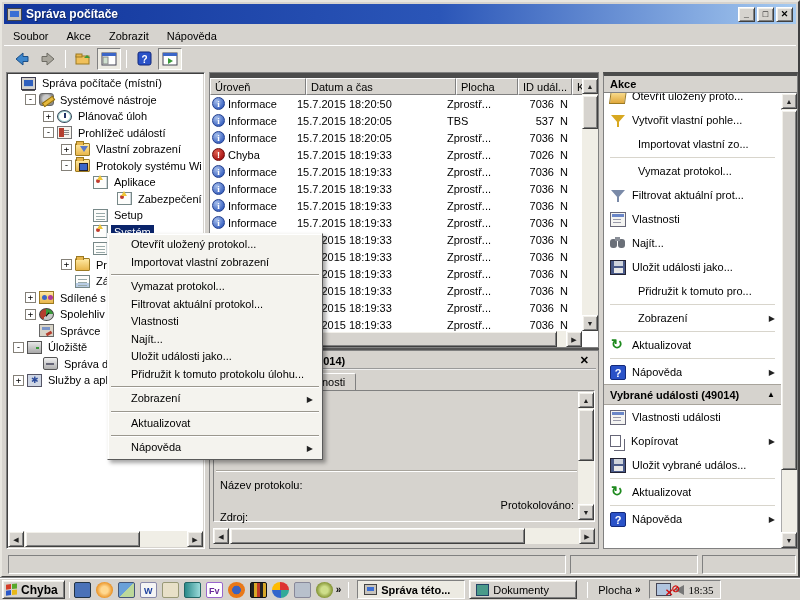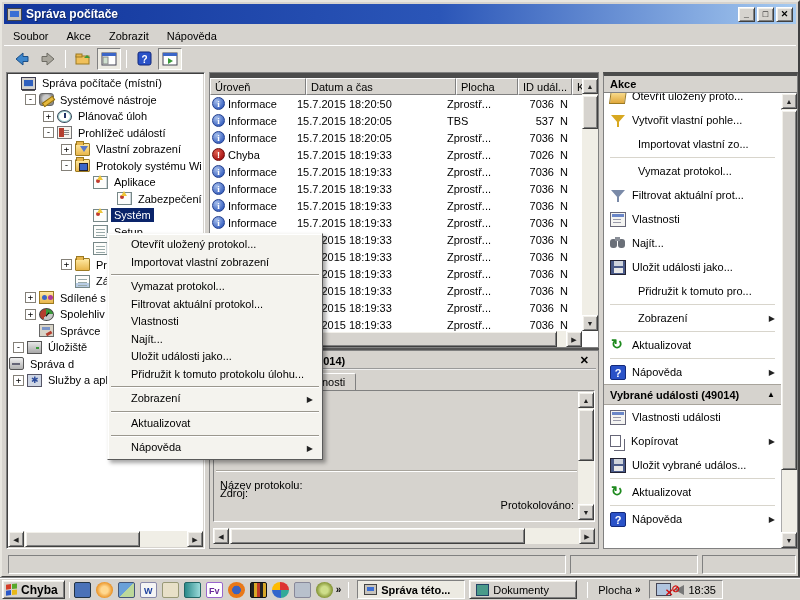--- a/index.html
+++ b/index.html
@@ -98,21 +98,21 @@
   #splitter { position:absolute; left:207px; top:346px; width:390px; height:2px; background:#555; }
   #preview-panel { position:absolute; left:207px; top:348px; width:390px; height:199px; background:#d6d3ce; border:1px solid #808080; }
   #pv-header { position:absolute; left:2px; top:2px; right:2px; height:17px; display:flex; align-items:center; font-weight:bold; border-bottom:2px groove #eee; padding:0 4px; }
   #pv-header .x { margin-left:auto; font-weight:bold; font-size:11px; padding:0 3px; }
   #pv-tabs { position:absolute; left:4px; top:22px; height:18px; display:flex; }
   .tab { border:1px solid; border-color:#fff #808080 transparent #fff; background:#d6d3ce; padding:2px 10px; margin-right:1px; border-radius:2px 2px 0 0; }
   #pv-body { position:absolute; left:3px; top:39px; right:3px; height:132px; border:1px solid; border-color:#808080 #fff #fff #808080; }
   #pv-desc { position:absolute; left:2px; top:2px; right:17px; height:78px; border-bottom:1px solid #a8a49c; box-shadow:0 1px 0 #fff; }
   #pv-fields { position:absolute; left:6px; top:86px; right:20px; bottom:2px; }
   #pv-log { position:absolute; left:0; top:2px; }
-  #pv-src { position:absolute; left:0; top:10px;text-align:right; }
+  #pv-src { position:absolute; left:0; top:34px;text-align:right; }
   #pv-logged { position:absolute; right:0; top:22px; }
 
   
   #actions-panel { position:absolute; left:601px; top:70px; width:195px; height:477px; background:#fff; border:1px solid #808080; border-top:4px solid #4c4c4c; }
   #ac-title { position:absolute; left:0; top:0; right:0; height:17px; background:#d6d3ce; border-bottom:1px solid #808080; font-weight:bold; padding:2px 6px; }
   #ac-scroll { position:absolute; right:0; top:17px; bottom:0; width:16px; background:#f0eee6; border-left:1px solid #aaa; }
   #ac-items { position:absolute; left:0; top:17px; right:16px; bottom:0; overflow:hidden; background:#fff; }
   .ac-item { height:24px; display:flex; align-items:center; padding:0 6px; position:relative; white-space:nowrap; }
   .ac-item .lbl { margin-left:6px; overflow:hidden; }
   .ac-item.noicon .lbl { margin-left:28px; }
@@ -159,21 +159,21 @@
   #start-btn { margin-left:2px; height:19px; padding:0 6px 0 3px; display:flex; align-items:center; gap:3px; font-weight:bold; font-size:12px; }
   .flag { width:12px; height:11px; display:grid; grid-template-columns:5px 5px; grid-template-rows:5px 5px; gap:1px; transform:skewY(-6deg); }
   .flag i { display:block; } .flag .f1{background:#d33c28;} .flag .f2{background:#58a82a;} .flag .f3{background:#2a58c8;} .flag .f4{background:#e8b818;}
   .tb-sep { width:1px; height:16px; background:#808080; border-right:1px solid #fff; margin:0 4px; }
   #quicklaunch { display:flex; align-items:center; gap:5px; }
   .ql { width:17px; height:16px; border-radius:2px; position:relative; font-size:9px; font-weight:bold; text-align:center; line-height:16px; color:#fff; }
   .chev { font-weight:bold; font-size:10px; padding:0 3px; }
   .taskbtn { height:19px; display:flex; align-items:center; gap:4px; padding:0 6px; width:108px; overflow:hidden; white-space:nowrap; margin-left:4px; }
   .taskbtn.active { font-weight:bold; }
   .mini-doc { width:13px; height:12px; background:#4a9a8a; border:1px solid #246; flex:none; }
-  #tray { margin-left:6px; height:19px; display:flex; align-items:center; gap:4px; padding:0 6px; border:1px solid; border-color:#808080 #fff #fff #808080; }
+  #tray { margin-left:6px; height:19px; display:flex; align-items:center; gap:4px; padding:0 6px; border:1px solid; border-color:#808080 #fff #fff #808080;font-family:Liberation Serif, serif; }
   .tray-net { width:15px; height:13px; background:#b0c4de; border:1px solid #445; position:relative; }
   .tray-net::after { content:"✕"; position:absolute; right:-3px; bottom:-3px; color:#d01010; font-size:10px; font-weight:bold; }
   .tray-vol { width:0; height:0; border-top:5px solid transparent; border-bottom:5px solid transparent; border-right:9px solid #777; position:relative; }
   .tray-vol::after { content:"⊘"; position:absolute; left:-4px; top:-7px; color:#d01010; font-size:10px; font-weight:bold; }
 
   .arrow-up::before{content:"▲";} .arrow-dn::before{content:"▼";} .arrow-lf::before{content:"◀";} .arrow-rt::before{content:"▶";}
 </style>
 </head>
 <body>
 
@@ -269,26 +269,26 @@
         </div>
       <div class="trow" style="padding-left:84px">
           <span class="ti ti-log"></span>
           <span class="tlabel">Aplikace</span>
         </div>
       <div class="trow" style="padding-left:108px">
           <span class="ti ti-log"></span>
           <span class="tlabel">Zabezpečení</span>
         </div>
       <div class="trow" style="padding-left:84px">
+          <span class="ti ti-logplain"></span>
+          <span class="tlabel">Setup</span>
+        </div>
+      <div class="trow" style="padding-left:84px">
           <span class="ti ti-log"></span>
           <span class="tlabel sel">Systém</span>
-        </div>
-      <div class="trow" style="padding-left:84px">
-          <span class="ti ti-logplain"></span>
-          <span class="tlabel">Setup</span>
         </div>
       <div class="trow" style="padding-left:84px">
           <span class="ti ti-logplain"></span>
           <span class="tlabel"></span>
         </div>
       <div class="trow" style="padding-left:52px">
           <span class="exp">+</span>
           <span class="ti ti-folder"></span>
           <span class="tlabel">Prot</span>
         </div>
@@ -308,21 +308,21 @@
         </div>
       <div class="trow" style="padding-left:30px">
           <span class="ti ti-devmgr"></span>
           <span class="tlabel">Správce</span>
         </div>
       <div class="trow" style="padding-left:4px">
           <span class="exp">-</span>
           <span class="ti ti-storage"></span>
           <span class="tlabel">Úložiště</span>
         </div>
-      <div class="trow" style="">
+      <div class="trow" style="padding-left:34px">
           <span class="ti ti-disk"></span>
           <span class="tlabel">Správa d</span>
         </div>
       <div class="trow" style="padding-left:4px">
           <span class="exp">+</span>
           <span class="ti ti-services"></span>
           <span class="tlabel">Služby a apl</span>
         </div>
     </div>
     <div class="sb-h" style="left:1px; right:1px; bottom:1px;">

